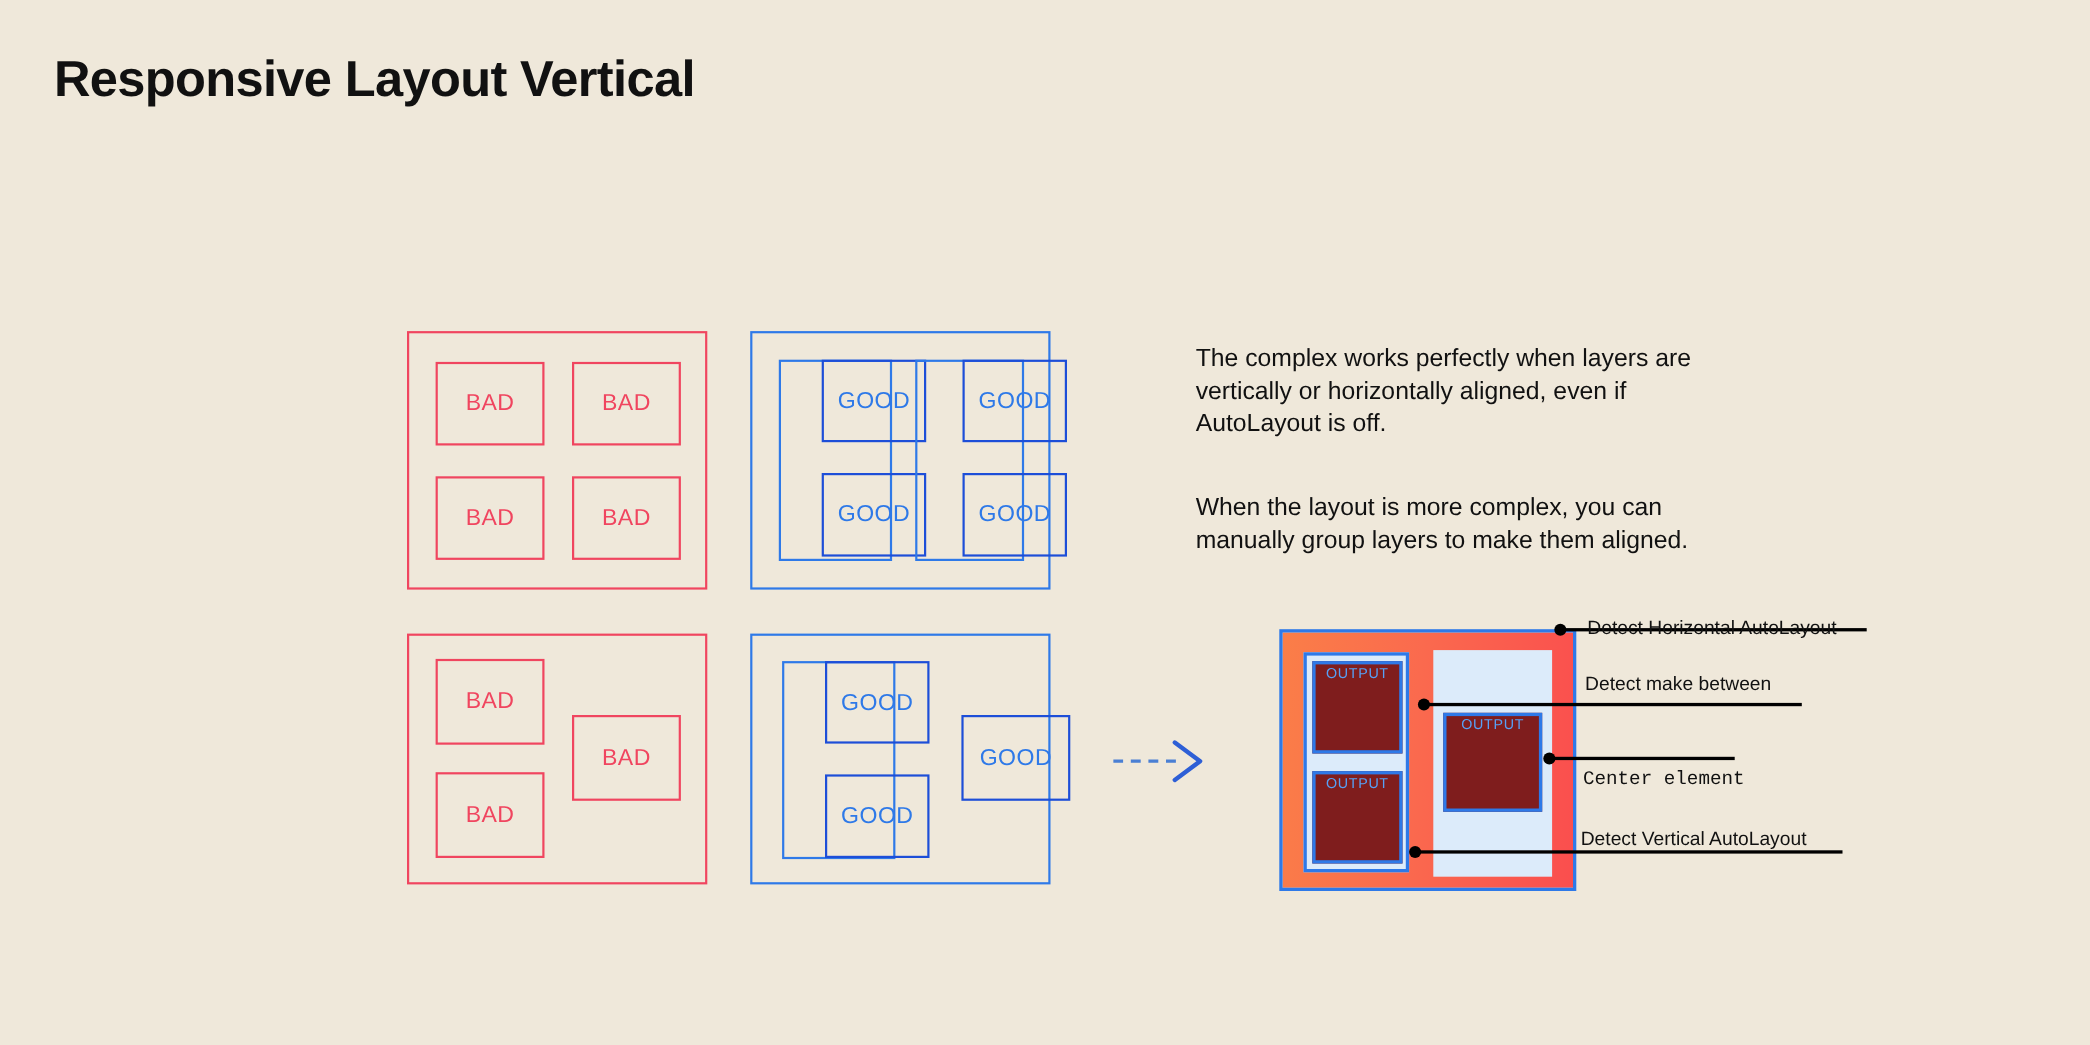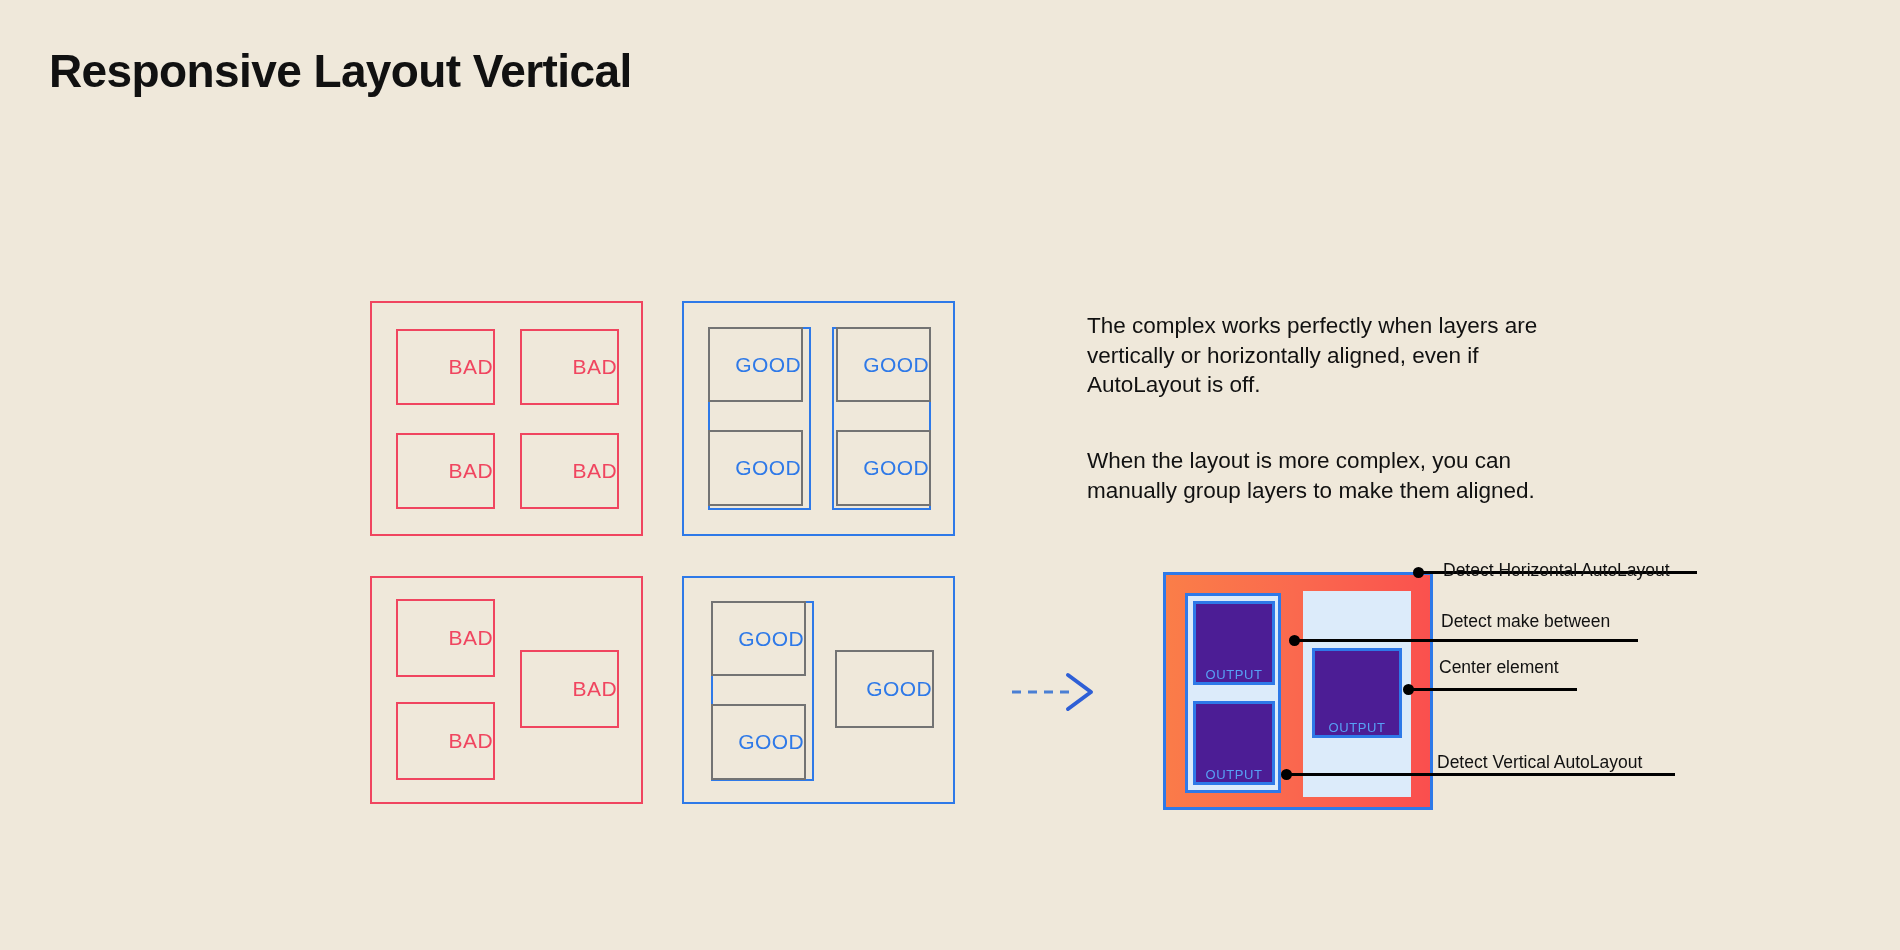--- a/index.html
+++ b/index.html
@@ -31,26 +31,26 @@
     background: transparent;
   }
   .panel.bad  { border: 2px solid #F0455F; }
   .panel.good { border: 2px solid #2E79E8; }
 
   
   .item {
     position: absolute;
     display: flex;
     align-items: center;
-    justify-content: flex-end;
+    justify-content: center;
     font-size: 21px;
     letter-spacing: 0.4px;
   }
   .item.bad  { border: 2px solid #F0455F; color: #F0455F; }
-  .item.good { border: 2px solid #737373; color: #2E79E8; }
+  .item.good { border: 2px solid #1d4ed8; color: #2E79E8; margin-left: 39px; }
 
   
   .group-wrap {
     position: absolute;
     border: 2px solid #2E79E8;
   }
 
   
   #flow-arrow {
     position: absolute;
@@ -97,24 +97,24 @@
   #right-column {
     position: absolute;
     left: 137px;
     top: 16px;
     width: 108px;
     height: 206px;
     background: #DCEBFA;
   }
   .output-box {
     position: absolute;
-    background: #4c1d95;
+    background: #7f1d1d;
     border: 3px solid #2E79E8;
     display: flex;
-    align-items: flex-end;
+    align-items: flex-start;
     justify-content: center;
     color: #57A0F5;
     font-size: 13px;
     letter-spacing: 0.6px;
   }
   #output-1 { left: 5px;  top: 5px;   width: 82px; height: 84px; }
   #output-2 { left: 5px;  top: 105px; width: 82px; height: 84px; }
   #output-3 { left: 9px;  top: 57px;  width: 90px; height: 90px; }
 
   
@@ -244,20 +244,20 @@
 
 <div class="annotation">
   <div class="ann-dot" style="left:1289px; top:635px;"></div>
   <div class="ann-line" style="left:1294px; top:639px; width:344px;"></div>
   <div class="ann-label" style="left:1441px; top:611px;">Detect make between</div>
 </div>
 
 <div class="annotation">
   <div class="ann-dot" style="left:1403px; top:684px;"></div>
   <div class="ann-line" style="left:1408px; top:688px; width:169px;"></div>
-  <div class="ann-label" style="left:1439px; top:657px;">Center element</div>
+  <div class="ann-label" style="left:1439px; top:699px;font-family:Liberation Mono, monospace;">Center element</div>
 </div>
 
 <div class="annotation">
   <div class="ann-dot" style="left:1281px; top:769px;"></div>
   <div class="ann-line" style="left:1286px; top:773px; width:389px;"></div>
   <div class="ann-label" style="left:1437px; top:752px;">Detect Vertical AutoLayout</div>
 </div>
 
 </body></html>

